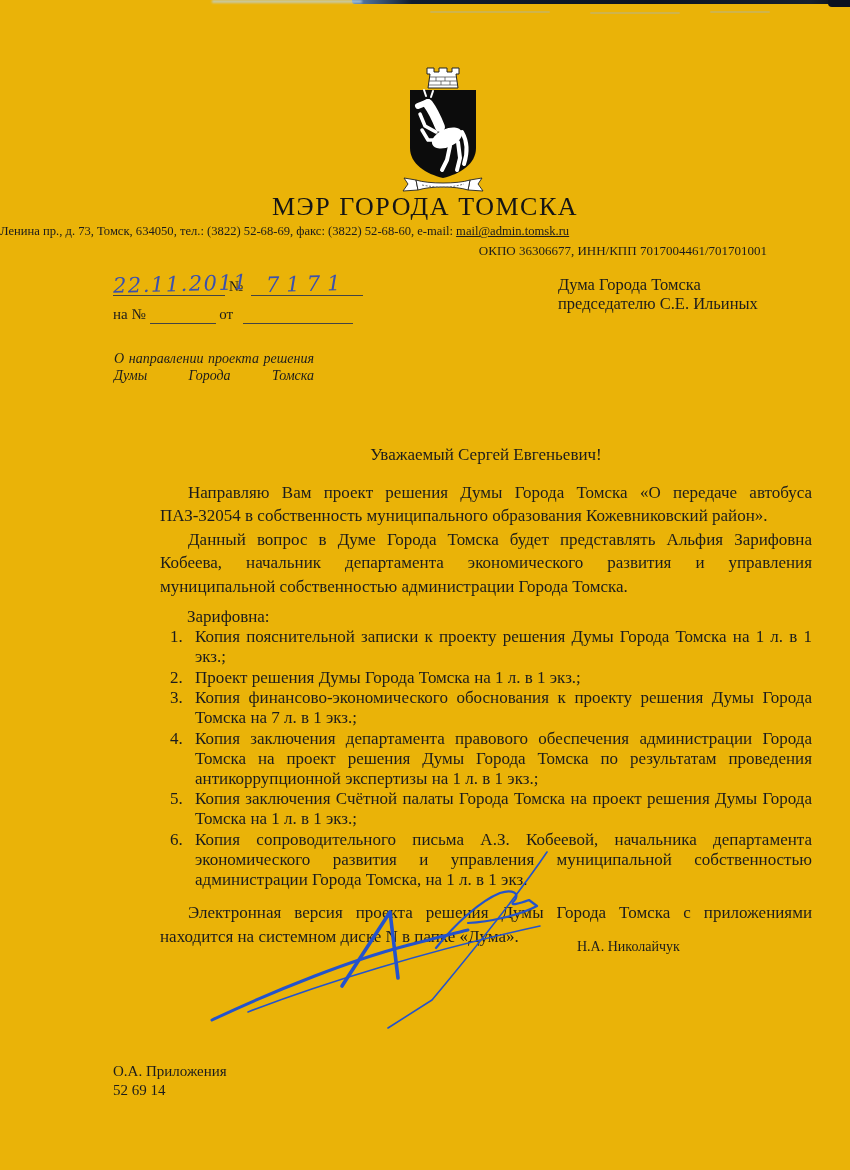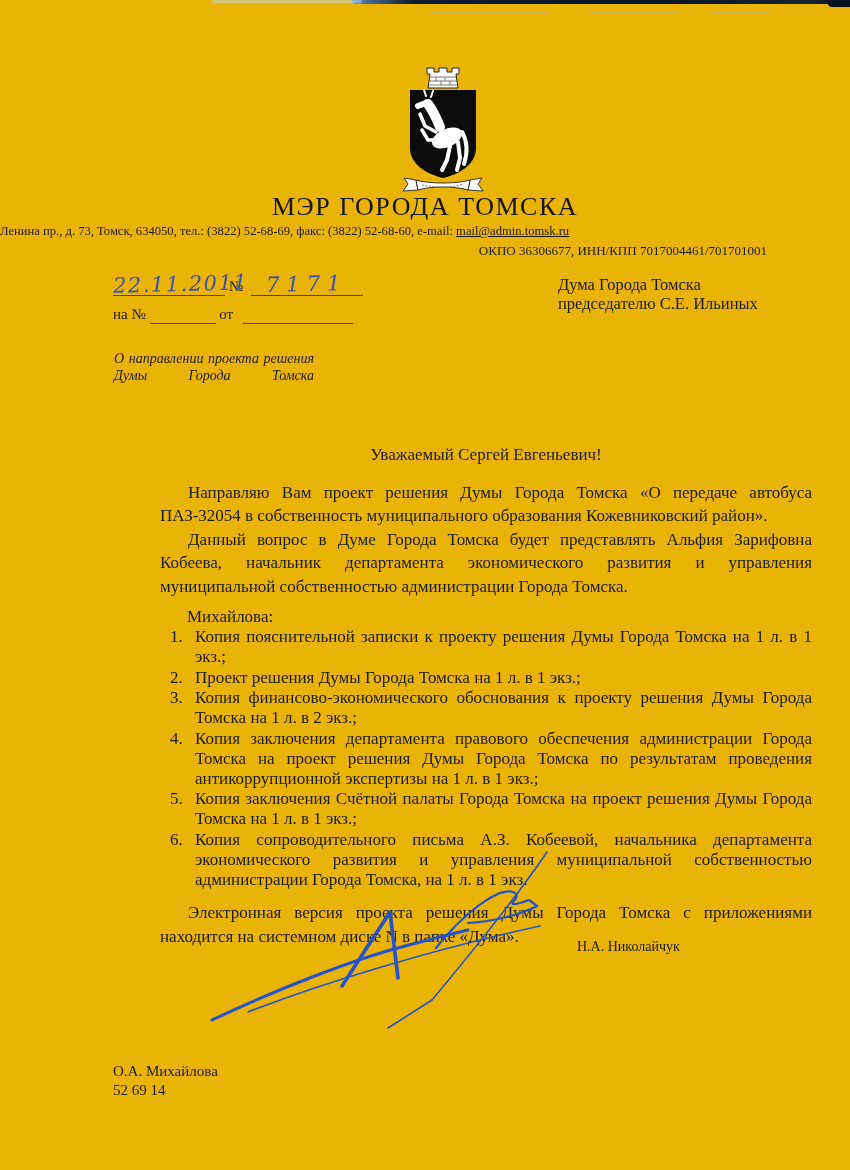--- a/index.html
+++ b/index.html
@@ -143,42 +143,42 @@
   <div class="subject">
     <div>О направлении проекта решения</div>
     <div>Думы Города Томска</div>
   </div>
 
   <div class="main">
     <div class="salutation">Уважаемый Сергей Евгеньевич!</div>
     <p class="para">Направляю Вам проект решения Думы Города Томска «О передаче автобуса ПАЗ-32054 в собственность муниципального образования Кожевниковский район».</p>
     <p class="para">Данный вопрос в Думе Города Томска будет представлять Альфия Зарифовна Кобеева, начальник департамента экономического развития и управления муниципальной собственностью администрации Города Томска.</p>
 
-    <div class="attach-head">Михайлова:</div>
+    <div class="attach-head">Зарифовна:</div>
     <ol class="attach-list">
       <li><span class="num">1.</span><span>Копия пояснительной записки к проекту решения Думы Города Томска на 1 л. в 1 экз.;</span></li>
       <li><span class="num">2.</span><span>Проект решения Думы Города Томска на 1 л. в 1 экз.;</span></li>
-      <li><span class="num">3.</span><span>Копия финансово-экономического обоснования к проекту решения Думы Города Томска на 1 л. в 2 экз.;</span></li>
+      <li><span class="num">3.</span><span>Копия финансово-экономического обоснования к проекту решения Думы Города Томска на 7 л. в 1 экз.;</span></li>
       <li><span class="num">4.</span><span>Копия заключения департамента правового обеспечения администрации Города Томска на проект решения Думы Города Томска по результатам проведения антикоррупционной экспертизы на 1 л. в 1 экз.;</span></li>
       <li><span class="num">5.</span><span>Копия заключения Счётной палаты Города Томска на проект решения Думы Города Томска на 1 л. в 1 экз.;</span></li>
       <li><span class="num">6.</span><span>Копия сопроводительного письма А.З. Кобеевой, начальника департамента экономического развития и управления муниципальной собственностью администрации Города Томска, на 1 л. в 1 экз.</span></li>
     </ol>
 
     <p class="para closing">Электронная версия проекта решения Думы Города Томска с приложениями находится на системном диске N в папке «Дума».</p>
   </div>
 
   <svg class="sig-svg" viewBox="195 845 370 195">
     <g stroke="#2453cc" fill="none" stroke-linecap="round" stroke-linejoin="round">
       <path d="M212 1020 C 280 988, 352 960, 405 946 C 432 939, 455 933, 468 930" stroke-width="3"></path>
       <path d="M248 1012 C 320 984, 430 950, 540 926" stroke-width="1.6"></path>
       <path d="M342 986 L 390 912 L 398 978" stroke-width="3.6"></path>
       <path d="M547 852 C 520 892, 472 952, 432 1000 L 388 1028" stroke-width="1.6"></path>
       <path d="M436 948 C 455 924, 480 901, 500 893 C 512 889, 521 893, 514 901 C 508 907, 521 903, 529 900 L 537 906 C 520 915, 490 922, 468 923" stroke-width="2.2"></path>
     </g>
   </svg>
   <div class="sig-name">Н.А. Николайчук</div>
 
   <div class="executor">
-    <div>О.А. Михайлова</div>
+    <div>О.А. Приложения</div>
     <div>52 69 14</div>
   </div>
 
 </div>
 
 </body></html>

